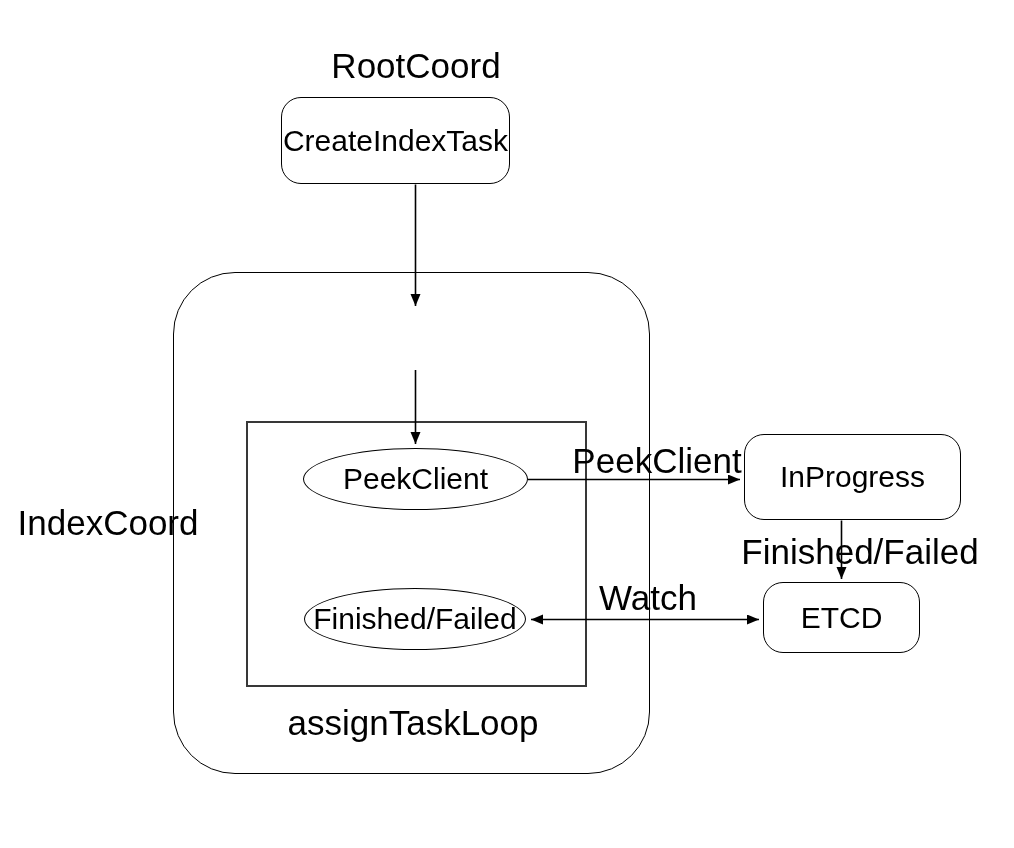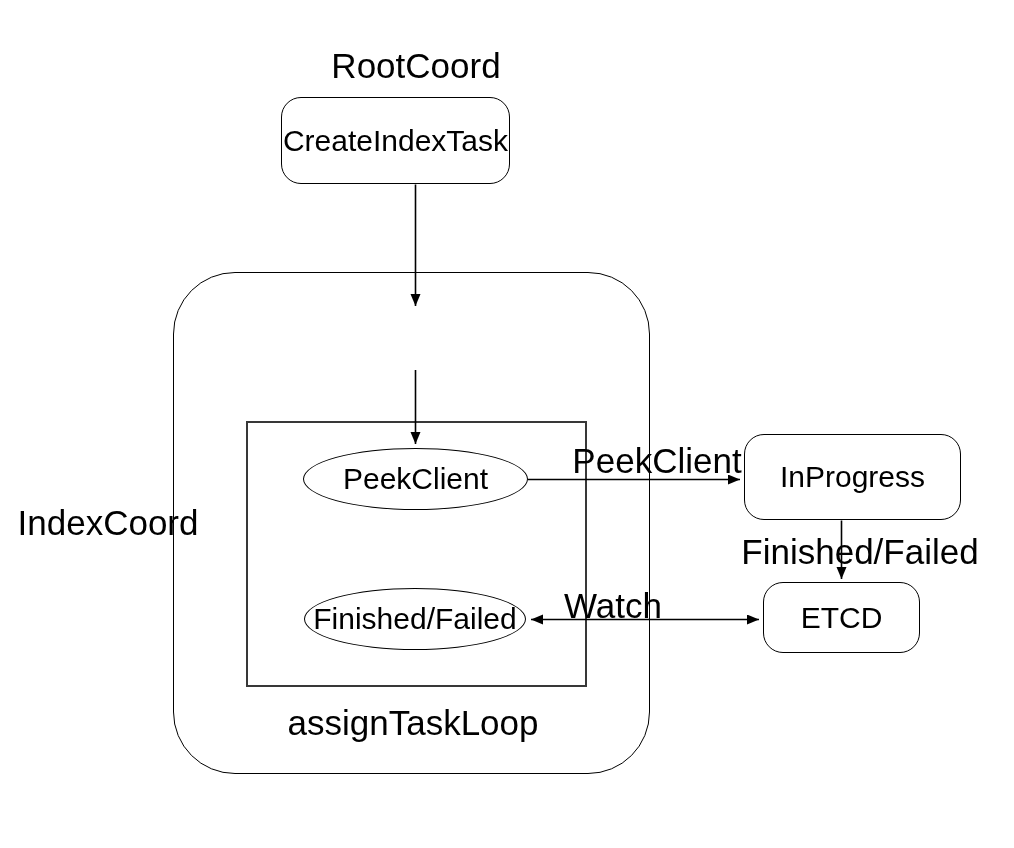--- a/index.html
+++ b/index.html
@@ -70,21 +70,21 @@
     z-index: 4;
     background: transparent;
     line-height: 1.1;
   }
   .lbl-rootcoord   { left: 416px; top: 66px;  }
   .lbl-indexnode   { left: 847px; top: 411px; }
   .lbl-indexcoord  { left: 88px;  top: 523px; margin-left: 20px; }
   .lbl-assignloop  { left: 413px; top: 723px; }
   .lbl-peekclient  { left: 657px; top: 461px; }
   .lbl-finishedfailed { left: 860px; top: 552px; }
-  .lbl-watch       { left: 613px; top: 598px; margin-top: 8px; }
+  .lbl-watch       { left: 648px; top: 598px; }
 </style>
 </head>
 <body>
 
 <div class="canvas">
 
   <div class="group-container big-container"></div>
   <div class="group-container inner-container"></div>
 
   <svg class="edges-layer" viewBox="0 0 1014 848" xmlns="http://www.w3.org/2000/svg">

